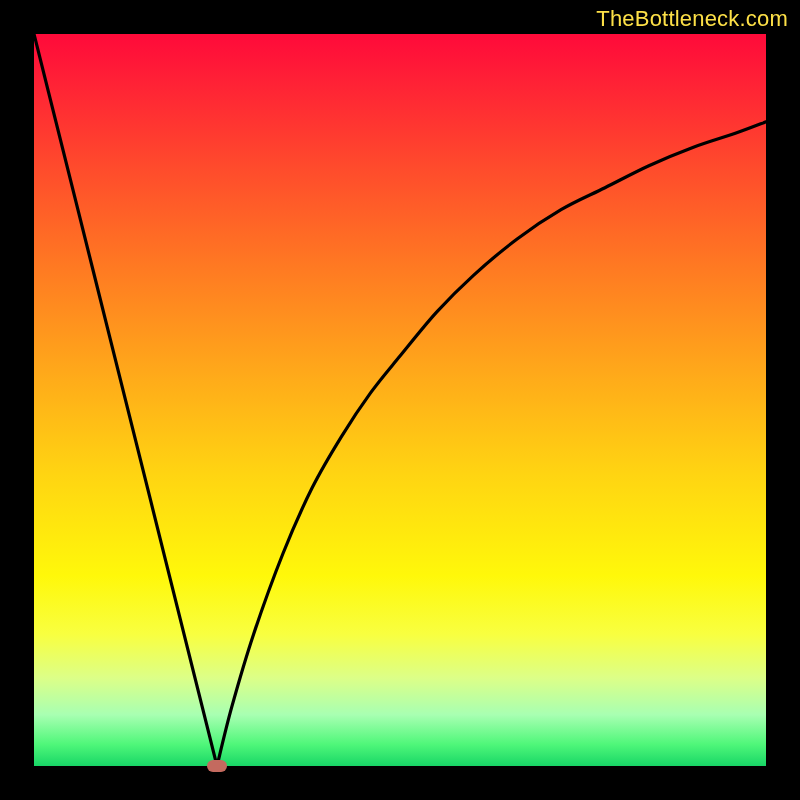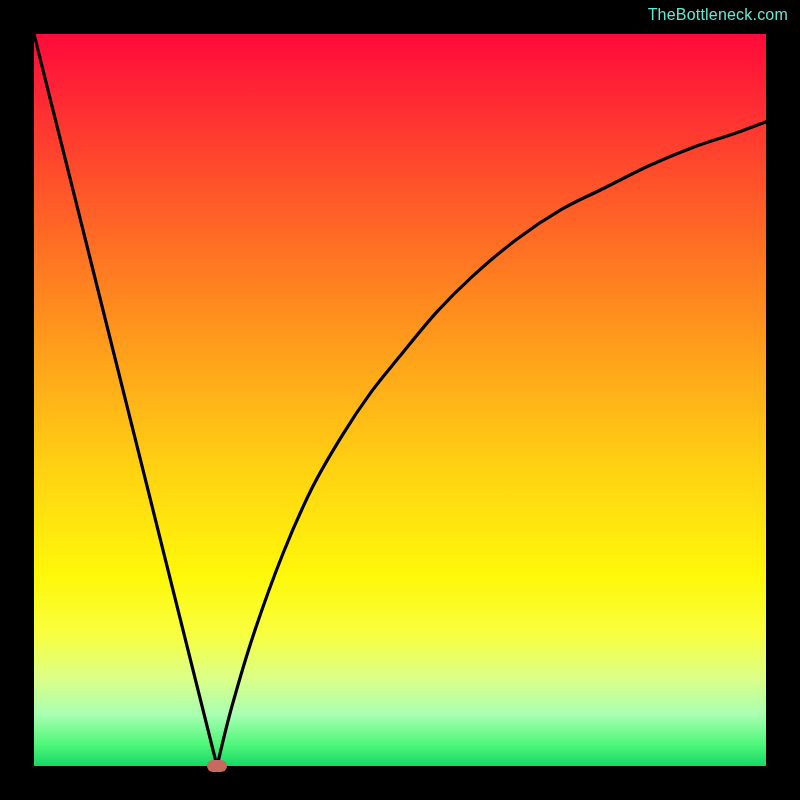--- a/index.html
+++ b/index.html
@@ -37,22 +37,22 @@
       #dcff88 88%,
       #a8ffb2 93%,
       #50f77a 97%,
       #18d666 100%
     );
   }
   .watermark {
     position: absolute;
     top: 6px;
     right: 12px;
-    color: #5eead4;
-    font-size: 16px;
+    color: #fde047;
+    font-size: 22px;
     font-weight: 500;
     letter-spacing: 0.2px;
     user-select: none;
   }
   svg.curve {
     position: absolute;
     left: 0;
     top: 0;
     width: 732px;
     height: 732px;

